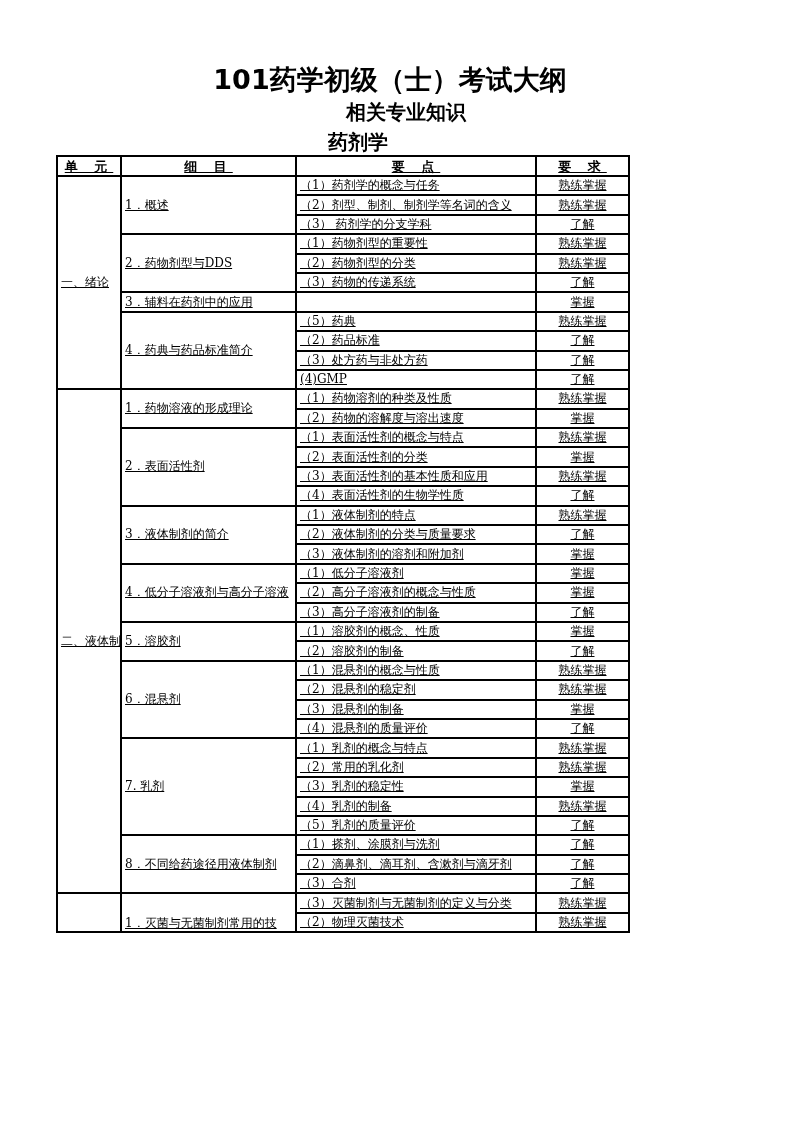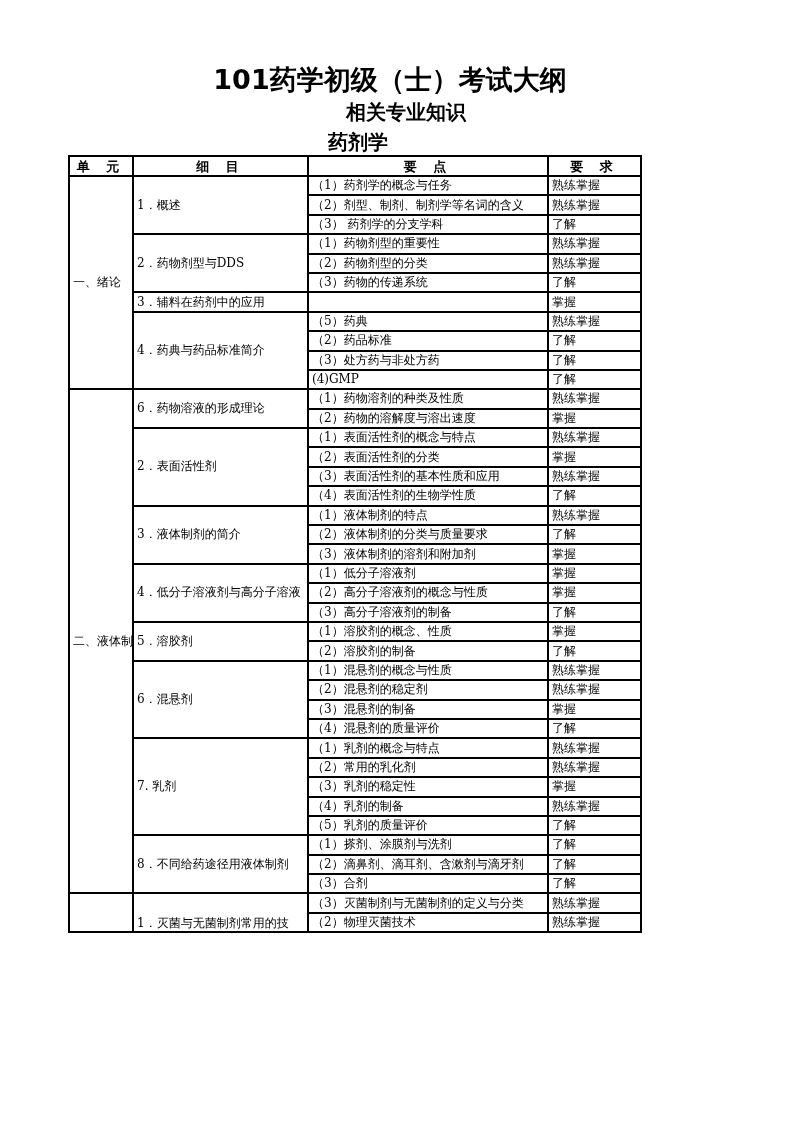--- a/index.html
+++ b/index.html
@@ -7,34 +7,34 @@
            font-family: "DejaVu Serif", "Liberation Serif", serif; color: #000; }
     .title { position: absolute; left: 0; width: 716px; text-align: center; top: 62px;
              font-size: 27px; font-weight: bold; letter-spacing: 0px; line-height: 36px;
              font-family: "DejaVu Sans", sans-serif; margin-left: 32px; }
     .subtitle { position: absolute; left: 0; width: 716px; text-align: center; top: 98px;
                 font-size: 20px; font-weight: bold; line-height: 28px;
                 font-family: "DejaVu Sans", sans-serif; margin-left: 48px; }
     .section { position: absolute; left: 0; width: 716px; text-align: center; top: 128px;
                font-size: 20px; font-weight: bold; line-height: 28px;
                font-family: "DejaVu Sans", sans-serif; }
-    table.syllabus { position: absolute; left: 68px; top: 155px; border-collapse: collapse;
-                     table-layout: fixed; width: 572px; }
+    table.syllabus { position: absolute; left: 56px; top: 155px; border-collapse: collapse;
+                     table-layout: fixed; width: 572px; text-decoration: underline; }
     table.syllabus col.c1 { width: 64px; }
     table.syllabus col.c2 { width: 175px; }
     table.syllabus col.c3 { width: 240px; }
     table.syllabus col.c4 { width: 93px; }
     table.syllabus th, table.syllabus td { border: 2px solid #000; padding: 0 3px; height: 17.4px;
       font-size: 12px; line-height: 15px; vertical-align: middle; overflow: hidden; white-space: nowrap; }
     table.syllabus th { font-weight: bold; text-align: center; font-size: 13px; letter-spacing: 6px;
       font-family: "DejaVu Sans", sans-serif; height: 18px; }
     td.unit { white-space: normal; padding: 0 1px; font-size: 12px; }
     td.subject { white-space: normal; padding: 0 2px; }
     td.point { padding-left: 4px; }
-    td.req { text-align: left; }
+    td.req { text-align: center; }
   </style>
 </head>
 <body>
 
 <div class="title">101药学初级（士）考试大纲</div>
 <div class="subtitle">相关专业知识</div>
 <div class="section">药剂学</div>
 
 <table class="syllabus">
   <colgroup>
@@ -98,21 +98,21 @@
       <td class="point">（3）处方药与非处方药</td>
       <td class="req">了解</td>
     </tr>
     <tr>
       <td class="point">(4)GMP</td>
       <td class="req">了解</td>
     </tr>
 
     <tr>
       <td class="unit" rowspan="26">二、液体制剂</td>
-      <td class="subject" rowspan="2">6．药物溶液的形成理论</td>
+      <td class="subject" rowspan="2">1．药物溶液的形成理论</td>
       <td class="point">（1）药物溶剂的种类及性质</td>
       <td class="req">熟练掌握</td>
     </tr>
     <tr>
       <td class="point">（2）药物的溶解度与溶出速度</td>
       <td class="req">掌握</td>
     </tr>
     <tr>
       <td class="subject" rowspan="4">2．表面活性剂</td>
       <td class="point">（1）表面活性剂的概念与特点</td>

